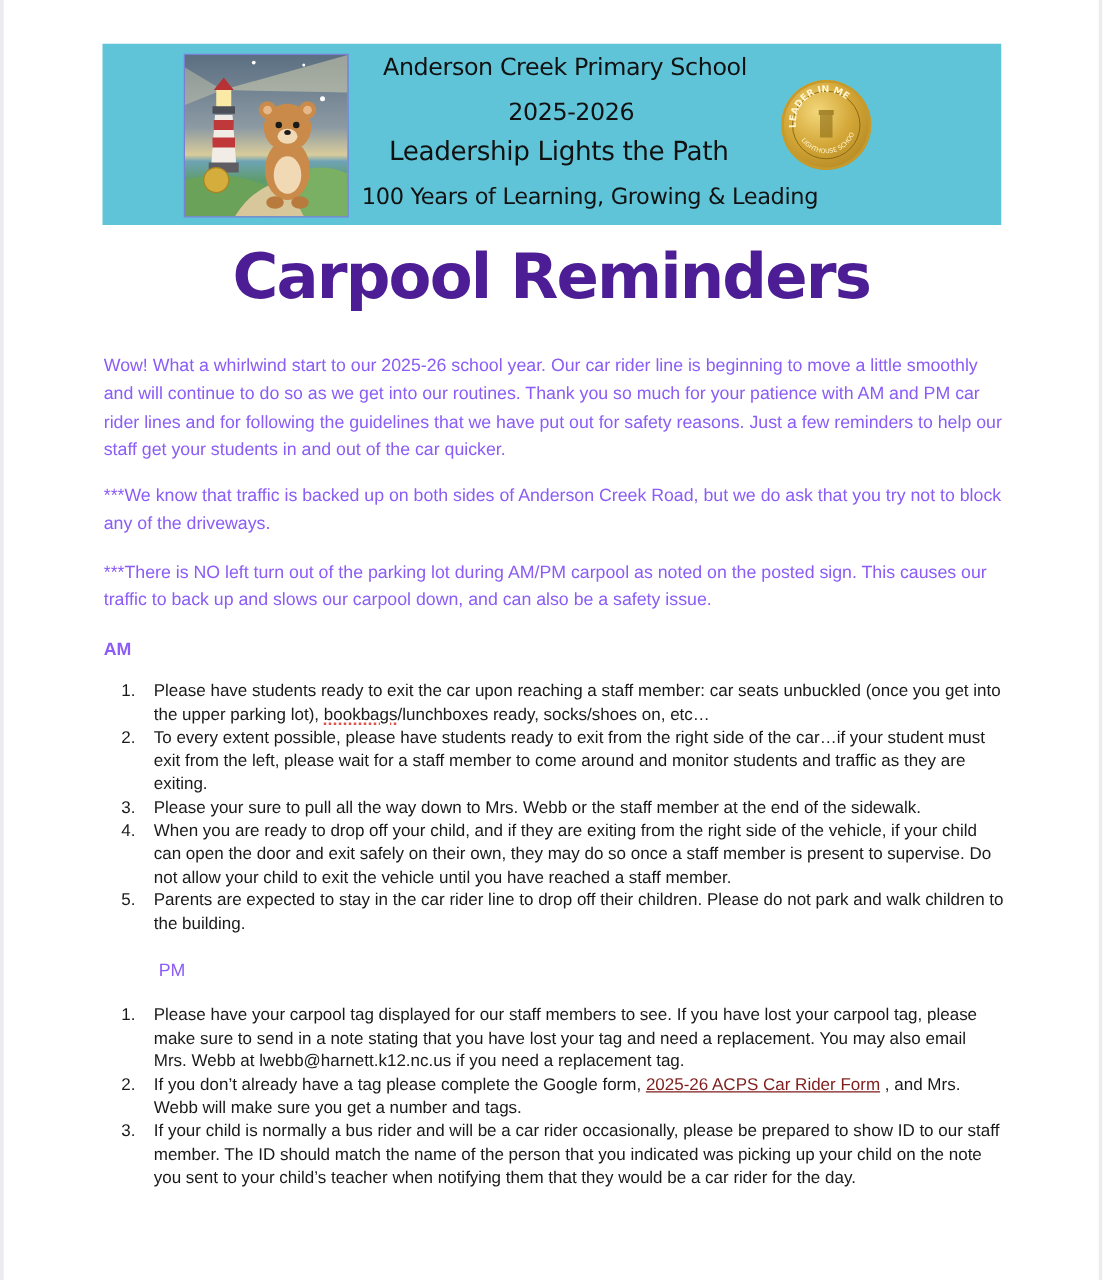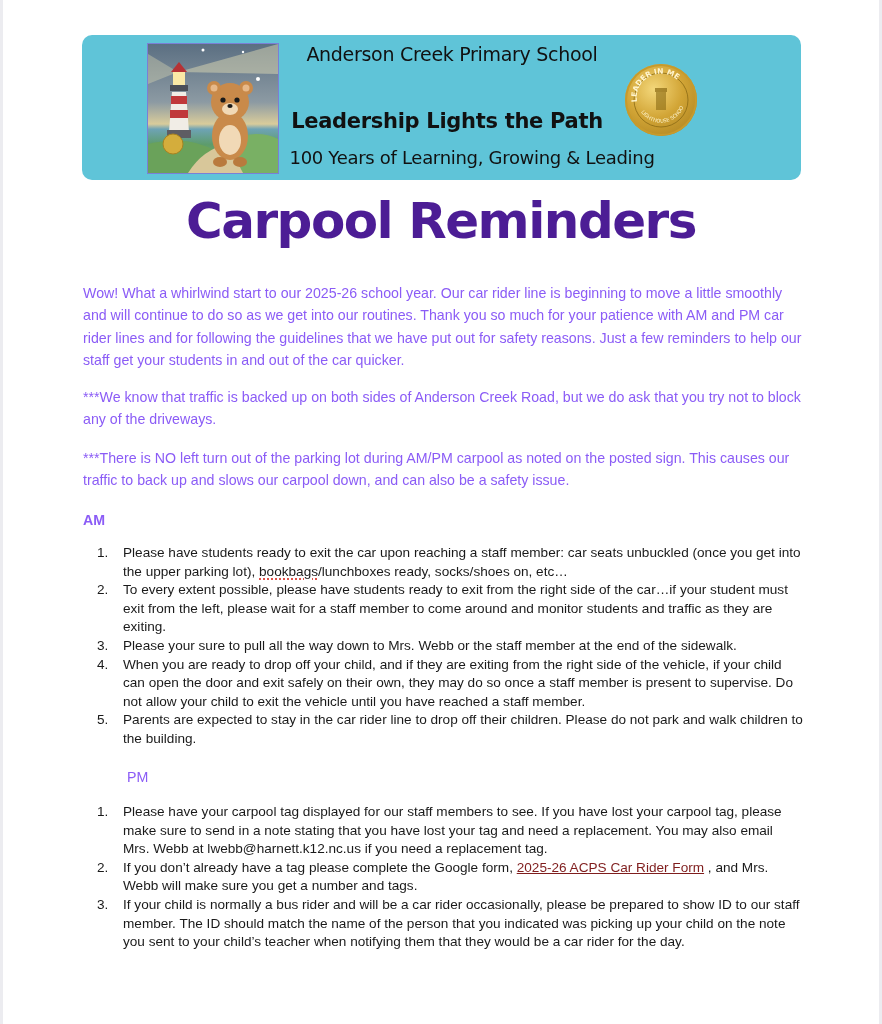--- a/index.html
+++ b/index.html
@@ -8,36 +8,35 @@
     background: #ffffff; position: relative;
     font-family: "Liberation Sans", "DejaVu Sans", sans-serif;
     color: #111;
   }
   .edge-left { position: absolute; left: 0; top: 0; width: 3px; height: 1024px; background: #ececf0; }
   .edge-right { position: absolute; right: 0; top: 0; width: 3px; height: 1024px; background: #ececf0; }
 
   .banner {
     position: absolute; left: 82px; top: 35px; width: 719px; height: 145px;
     background: #5fc4d8;
-    border-radius: 10px;
   }
   .banner-image {
     position: absolute; left: 65px; top: 8px; width: 130px; height: 129px;
     border: 1px solid #7a7fd6; overflow: hidden;
     background: linear-gradient(180deg, #5b6f82 0%, #8c9aa3 45%, #d9cc9b 62%, #6ea3b5 66%, #5d9c6b 78%, #8cae6c 100%);
   }
   .banner-image svg { display: block; }
   .banner-text {
     position: absolute; left: 200px; top: 0; width: 350px; height: 145px;
     font-family: "DejaVu Sans", sans-serif; color: #111; text-align: center;
   }
   .bt { position: absolute; left: 0; right: 0; white-space: nowrap; letter-spacing: -0.3px; }
   .bt1 { top: 8px; font-size: 19px; left: -10px; }
   .bt2 { top: 44px; font-size: 19px; }
-  .bt3 { top: 74px; font-size: 21px; left: -20px; font-weight: bold; }
+  .bt3 { top: 74px; font-size: 21px; left: -20px; }
   .bt4 { top: 112px; font-size: 18px; left: -30px; right: -60px; }
   .badge {
     position: absolute; left: 543px; top: 29px; width: 72px; height: 72px; border-radius: 50%;
     background: radial-gradient(circle at 40% 35%, #f3d77a 0%, #d2a536 45%, #a47a1a 100%);
     box-shadow: 0 0 0 2px #c79a2c inset;
   }
   .badge svg { position: absolute; left: 0; top: 0; }
 
   .title {
     position: absolute; left: 0; right: 0; top: 192px; text-align: center;
@@ -98,20 +97,21 @@
       <circle cx="75" cy="56" r="2.6" fill="#1a1a1a"></circle>
       <circle cx="89" cy="56" r="2.6" fill="#1a1a1a"></circle>
       <ellipse cx="82" cy="62" rx="2.6" ry="2" fill="#1a1a1a"></ellipse>
       <ellipse cx="72" cy="118" rx="7" ry="5" fill="#b97a3d"></ellipse>
       <ellipse cx="92" cy="118" rx="7" ry="5" fill="#b97a3d"></ellipse>
     </svg>
   </div>
 
   <div class="banner-text">
     <div class="bt bt1">Anderson Creek Primary School</div>
+    <div class="bt bt2">2025-2026</div>
     <div class="bt bt3">Leadership Lights the Path</div>
     <div class="bt bt4">100 Years of Learning, Growing &amp; Leading</div>
   </div>
 
   <div class="badge">
     <svg width="72" height="72" viewBox="0 0 72 72">
       <defs>
         <path id="arcTop" d="M12,38 A24,24 0 0,1 60,30"></path>
         <path id="arcBot" d="M16,48 A24,24 0 0,0 58,44"></path>
       </defs>

